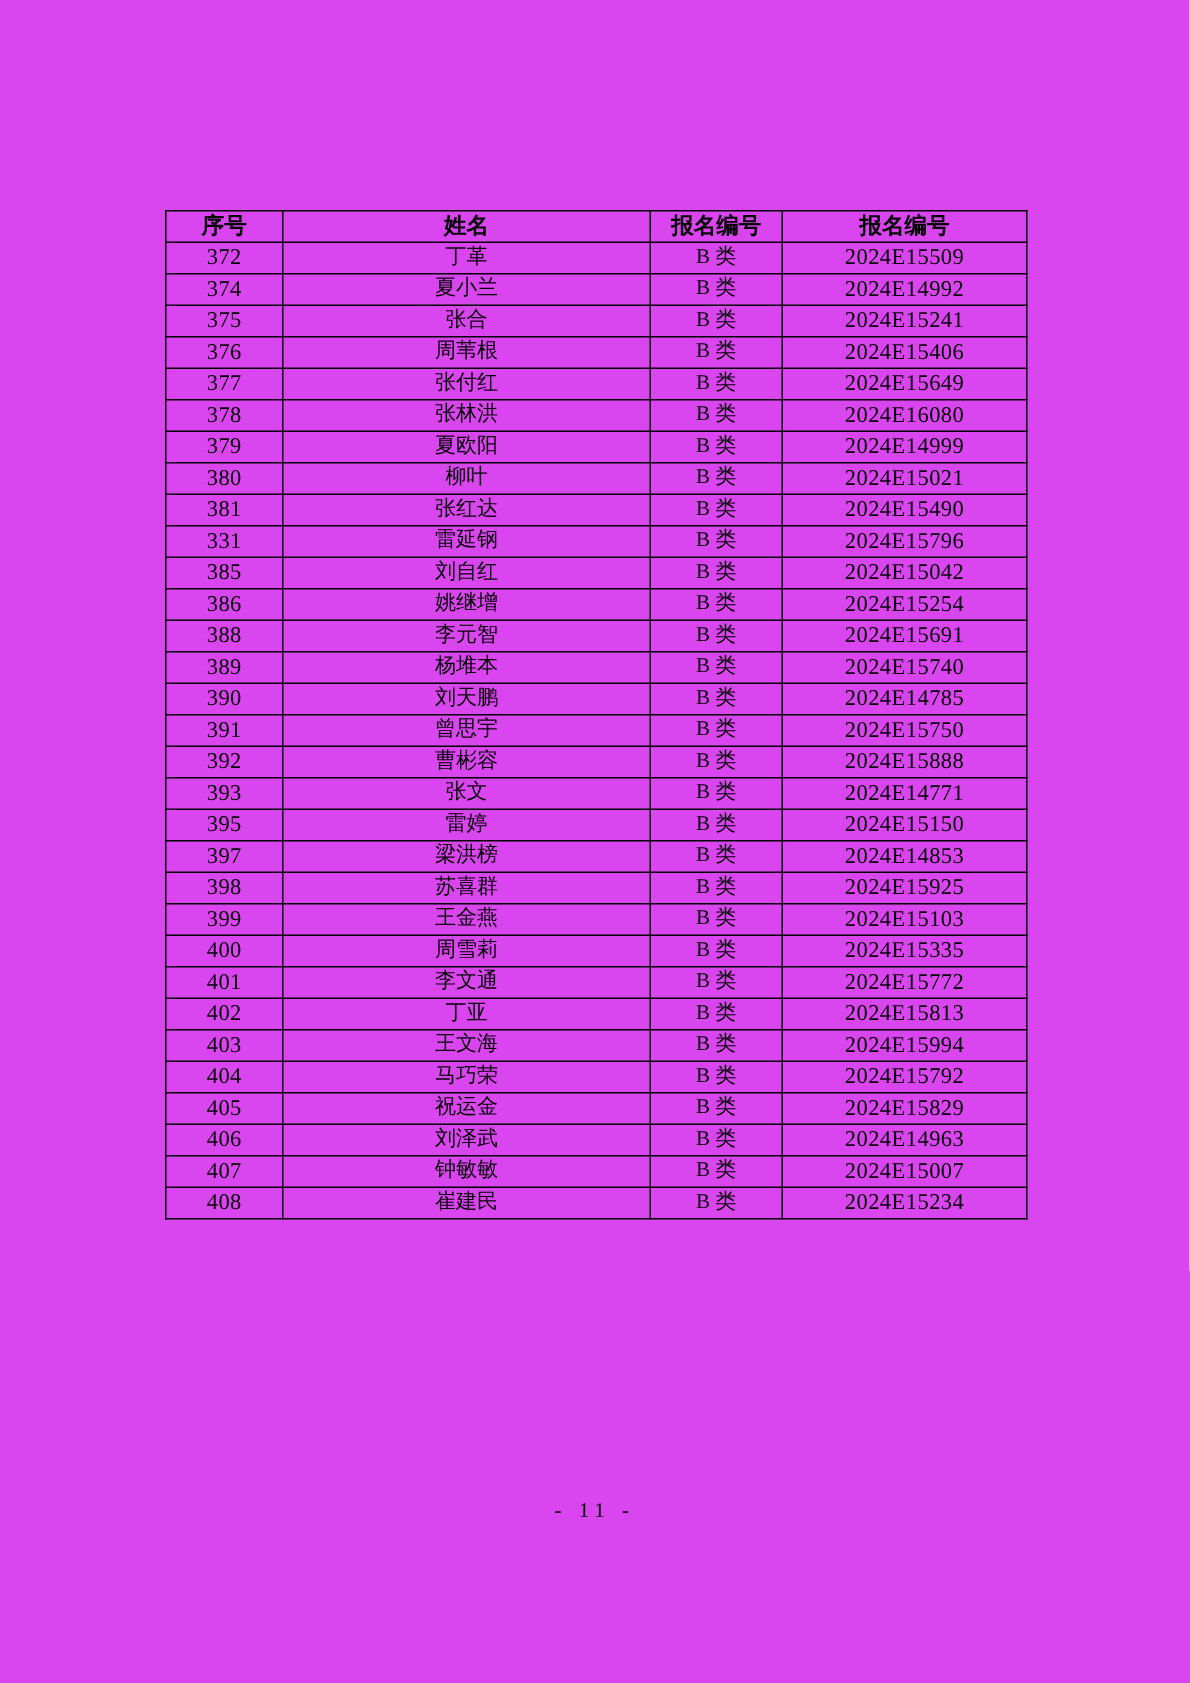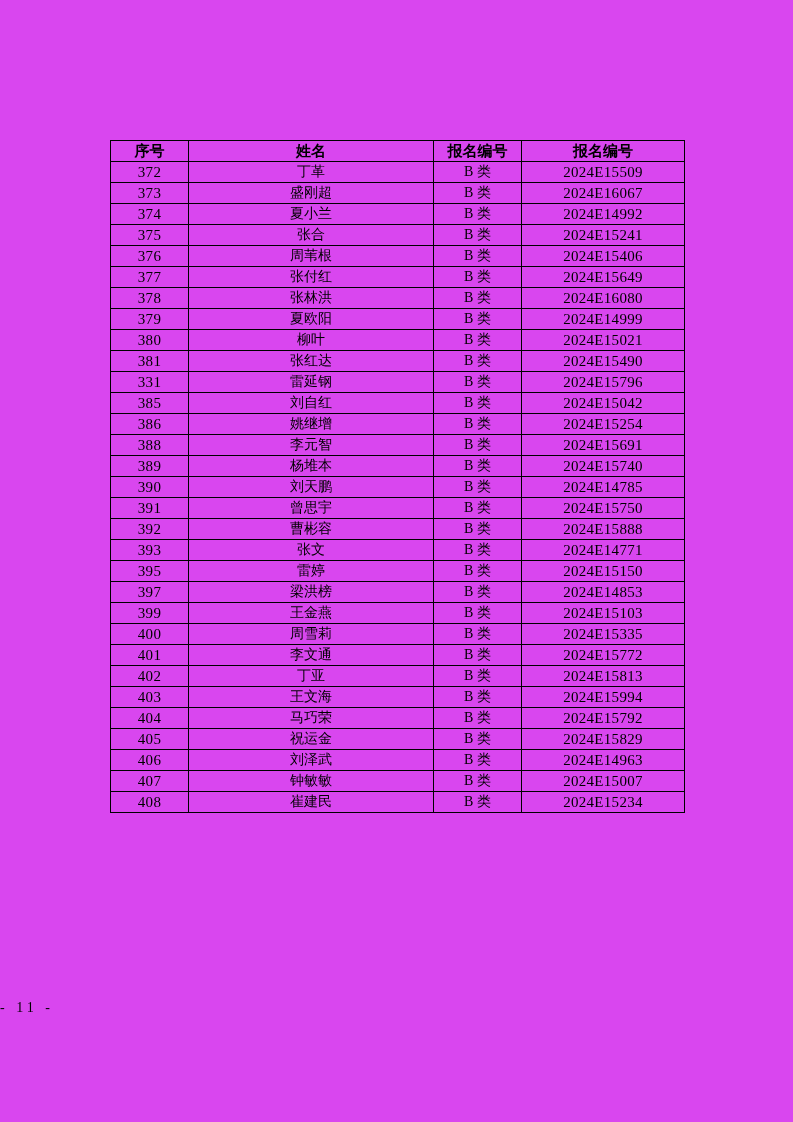--- a/index.html
+++ b/index.html
@@ -42,21 +42,21 @@
   }
   table.roster td.num {
     font-size: 15px;
     letter-spacing: 0.3px;
   }
   .page-footer {
     position: absolute;
     left: 0;
     top: 1000px;
     width: 100%;
-    text-align: left;
+    text-align: center;
     font-size: 14px;
     letter-spacing: 4px;
   }
 </style>
 </head>
 <body>
 
 <div class="page">
 
   <table class="roster">
@@ -75,26 +75,20 @@
       </tr>
     </thead>
     <tbody>
         <tr>
           <td class="num">372</td>
           <td>丁革</td>
           <td>B 类</td>
           <td class="num">2024E15509</td>
         </tr>
         <tr>
-          <td class="num">373</td>
-          <td>盛刚超</td>
-          <td>B 类</td>
-          <td class="num">2024E16067</td>
-        </tr>
-        <tr>
           <td class="num">374</td>
           <td>夏小兰</td>
           <td>B 类</td>
           <td class="num">2024E14992</td>
         </tr>
         <tr>
           <td class="num">375</td>
           <td>张合</td>
           <td>B 类</td>
           <td class="num">2024E15241</td>
@@ -195,20 +189,26 @@
           <td>B 类</td>
           <td class="num">2024E15150</td>
         </tr>
         <tr>
           <td class="num">397</td>
           <td>梁洪榜</td>
           <td>B 类</td>
           <td class="num">2024E14853</td>
         </tr>
         <tr>
+          <td class="num">398</td>
+          <td>苏喜群</td>
+          <td>B 类</td>
+          <td class="num">2024E15925</td>
+        </tr>
+        <tr>
           <td class="num">399</td>
           <td>王金燕</td>
           <td>B 类</td>
           <td class="num">2024E15103</td>
         </tr>
         <tr>
           <td class="num">400</td>
           <td>周雪莉</td>
           <td>B 类</td>
           <td class="num">2024E15335</td>

